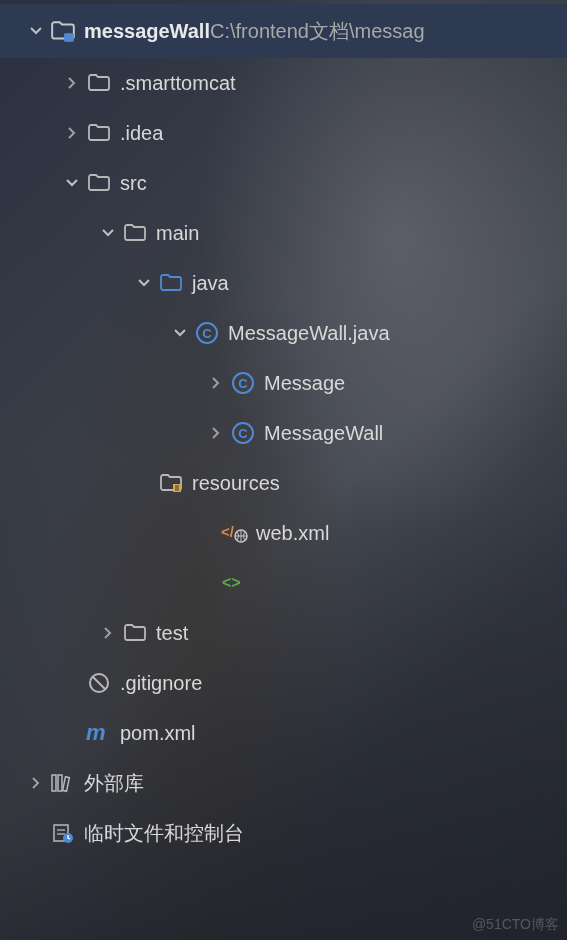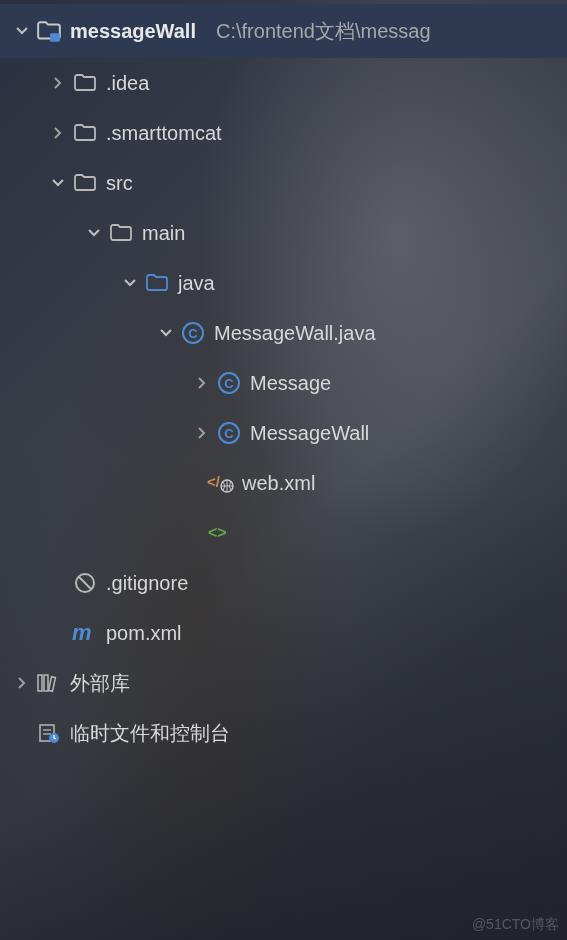--- a/index.html
+++ b/index.html
@@ -26,21 +26,21 @@
     }
     .tree {
       position: relative;
       z-index: 1;
       padding-top: 4px;
     }
     .row {
       display: flex;
       align-items: center;
       height: 50px;
-      padding-left: 10px;
+      padding-left: 24px;
       cursor: pointer;
       white-space: nowrap;
     }
     .row.root {
       background: #2d3a52;
       height: 54px;
     }
     .chevron {
       width: 24px;
       display: inline-flex;
@@ -54,21 +54,21 @@
       align-items: center;
       justify-content: center;
       width: 30px;
       flex-shrink: 0;
       margin-right: 6px;
     }
     .label {
       color: #d8d8d8;
     }
     .label.bold { font-weight: 600; color: #e8e8e8; }
-    .path { color: #a8a8a8; margin-left: 20px; }
+    .path { color: #a8a8a8; margin-left: 0; }
     .indent { display: inline-block; flex-shrink: 0; }
     .i1 { width: 36px; }
     .i2 { width: 72px; }
     .i3 { width: 108px; }
     .i4 { width: 144px; }
     .i5 { width: 180px; }
     .i6 { width: 196px; }
     .watermark {
       position: absolute;
       bottom: 6px;
@@ -106,36 +106,36 @@
     <span class="chevron">
       <svg width="14" height="14" viewBox="0 0 14 14">
           <path d="M4 2 L9 7 L4 12" stroke="#a0a0a0" stroke-width="2" fill="none"></path>
         </svg>
     </span>
     <span class="icon">
       <svg width="24" height="24" viewBox="0 0 24 24">
           <path d="M2 6a2 2 0 012-2h5l2 2h9a2 2 0 012 2v9a2 2 0 01-2 2H4a2 2 0 01-2-2V6z" fill="none" stroke="#b8b8b8" stroke-width="1.8"></path>
         </svg>
     </span>
+    <span class="label">.smarttomcat</span>
+  </div>
+
+  <div class="row">
+    <span class="indent i1"></span>
+    <span class="chevron">
+      <svg width="14" height="14" viewBox="0 0 14 14">
+          <path d="M4 2 L9 7 L4 12" stroke="#a0a0a0" stroke-width="2" fill="none"></path>
+        </svg>
+    </span>
+    <span class="icon">
+      <svg width="24" height="24" viewBox="0 0 24 24">
+          <path d="M2 6a2 2 0 012-2h5l2 2h9a2 2 0 012 2v9a2 2 0 01-2 2H4a2 2 0 01-2-2V6z" fill="none" stroke="#b8b8b8" stroke-width="1.8"></path>
+        </svg>
+    </span>
     <span class="label">.idea</span>
-  </div>
-
-  <div class="row">
-    <span class="indent i1"></span>
-    <span class="chevron">
-      <svg width="14" height="14" viewBox="0 0 14 14">
-          <path d="M4 2 L9 7 L4 12" stroke="#a0a0a0" stroke-width="2" fill="none"></path>
-        </svg>
-    </span>
-    <span class="icon">
-      <svg width="24" height="24" viewBox="0 0 24 24">
-          <path d="M2 6a2 2 0 012-2h5l2 2h9a2 2 0 012 2v9a2 2 0 01-2 2H4a2 2 0 01-2-2V6z" fill="none" stroke="#b8b8b8" stroke-width="1.8"></path>
-        </svg>
-    </span>
-    <span class="label">.smarttomcat</span>
   </div>
 
   <div class="row">
     <span class="indent i1"></span>
     <span class="chevron">
       <svg width="14" height="14" viewBox="0 0 14 14">
           <path d="M2 4 L7 9 L12 4" stroke="#c0c0c0" stroke-width="2" fill="none"></path>
         </svg>
     </span>
     <span class="icon">
@@ -217,20 +217,32 @@
     </span>
     <span class="icon">
       <svg width="24" height="24" viewBox="0 0 24 24">
           <circle cx="12" cy="12" r="10" fill="none" stroke="#4e8ad4" stroke-width="2"></circle>
           <text x="12" y="17" text-anchor="middle" font-size="13" fill="#4e8ad4" font-weight="600">C</text>
         </svg>
     </span>
     <span class="label">MessageWall</span>
   </div>
 
+  <div class="row">
+    <span class="indent i3"></span>
+    <span class="chevron"></span>
+    <span class="icon">
+      <svg width="24" height="24" viewBox="0 0 24 24">
+          <path d="M2 6a2 2 0 012-2h5l2 2h9a2 2 0 012 2v9a2 2 0 01-2 2H4a2 2 0 01-2-2V6z" fill="none" stroke="#b8b8b8" stroke-width="1.8"></path>
+          <rect x="14" y="13" width="8" height="8" fill="#d4a94e"></rect>
+          <path d="M16 15h4M16 17h4M16 19h4" stroke="#3a3a3a" stroke-width="1"></path>
+        </svg>
+    </span>
+    <span class="label">resources</span>
+  </div>
 
 
 
   <div class="row">
     <span class="indent i6"></span>
     <span class="icon">
       <svg width="28" height="24" viewBox="0 0 28 24">
           <text x="0" y="16" font-size="15" fill="#d48a4e" font-weight="600">&lt;/</text>
           <circle cx="20" cy="15" r="6" fill="none" stroke="#c8c8c8" stroke-width="1.5"></circle>
           <path d="M14 15h12M20 9v12M16 11c2 3 2 5 0 8M24 11c-2 3-2 5 0 8" stroke="#c8c8c8" stroke-width="1" fill="none"></path>
@@ -241,20 +253,34 @@
 
   <div class="row">
     <span class="indent i6"></span>
     <span class="icon">
       <svg width="26" height="24" viewBox="0 0 26 24">
           <text x="0" y="17" font-size="16" fill="#5fa84e" font-weight="600">&lt;&gt;</text>
         </svg>
     </span>
   </div>
 
+  <div class="row">
+    <span class="indent i2"></span>
+    <span class="chevron">
+      <svg width="14" height="14" viewBox="0 0 14 14">
+          <path d="M4 2 L9 7 L4 12" stroke="#a0a0a0" stroke-width="2" fill="none"></path>
+        </svg>
+    </span>
+    <span class="icon">
+      <svg width="24" height="24" viewBox="0 0 24 24">
+          <path d="M2 6a2 2 0 012-2h5l2 2h9a2 2 0 012 2v9a2 2 0 01-2 2H4a2 2 0 01-2-2V6z" fill="none" stroke="#b8b8b8" stroke-width="1.8"></path>
+        </svg>
+    </span>
+    <span class="label">test</span>
+  </div>
 
   <div class="row">
     <span class="indent i1"></span>
     <span class="chevron"></span>
     <span class="icon">
       <svg width="24" height="24" viewBox="0 0 24 24">
           <circle cx="12" cy="12" r="9" fill="none" stroke="#b8b8b8" stroke-width="2"></circle>
           <line x1="6" y1="6" x2="18" y2="18" stroke="#b8b8b8" stroke-width="2"></line>
         </svg>
     </span>

